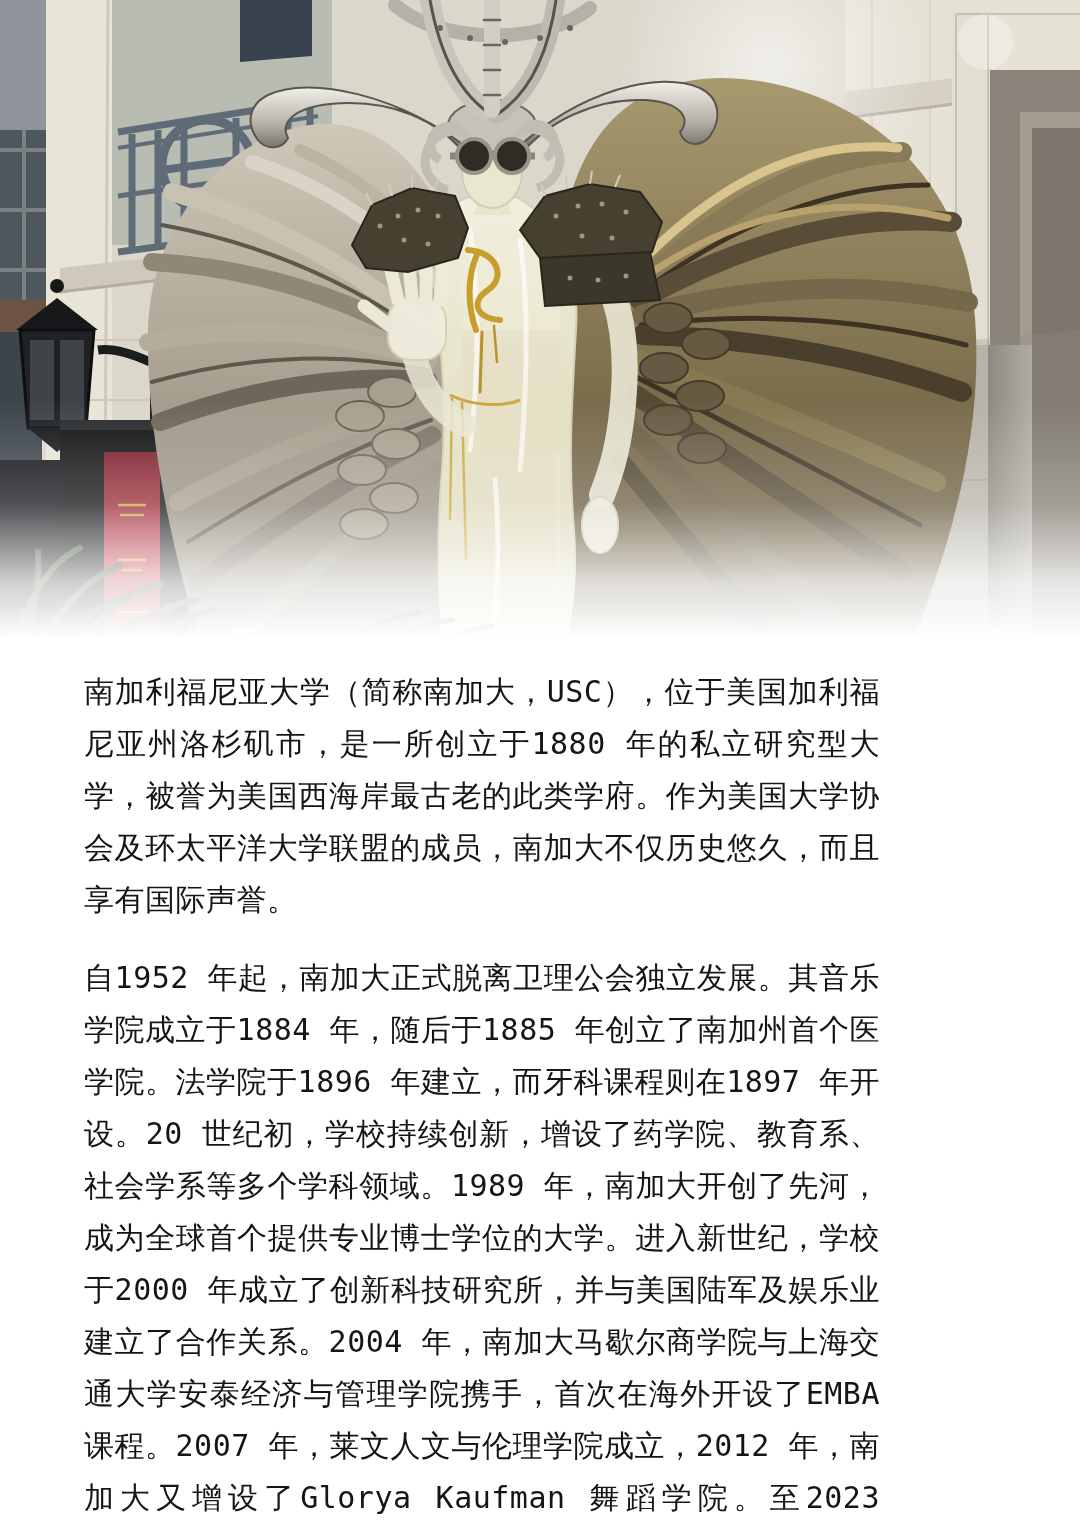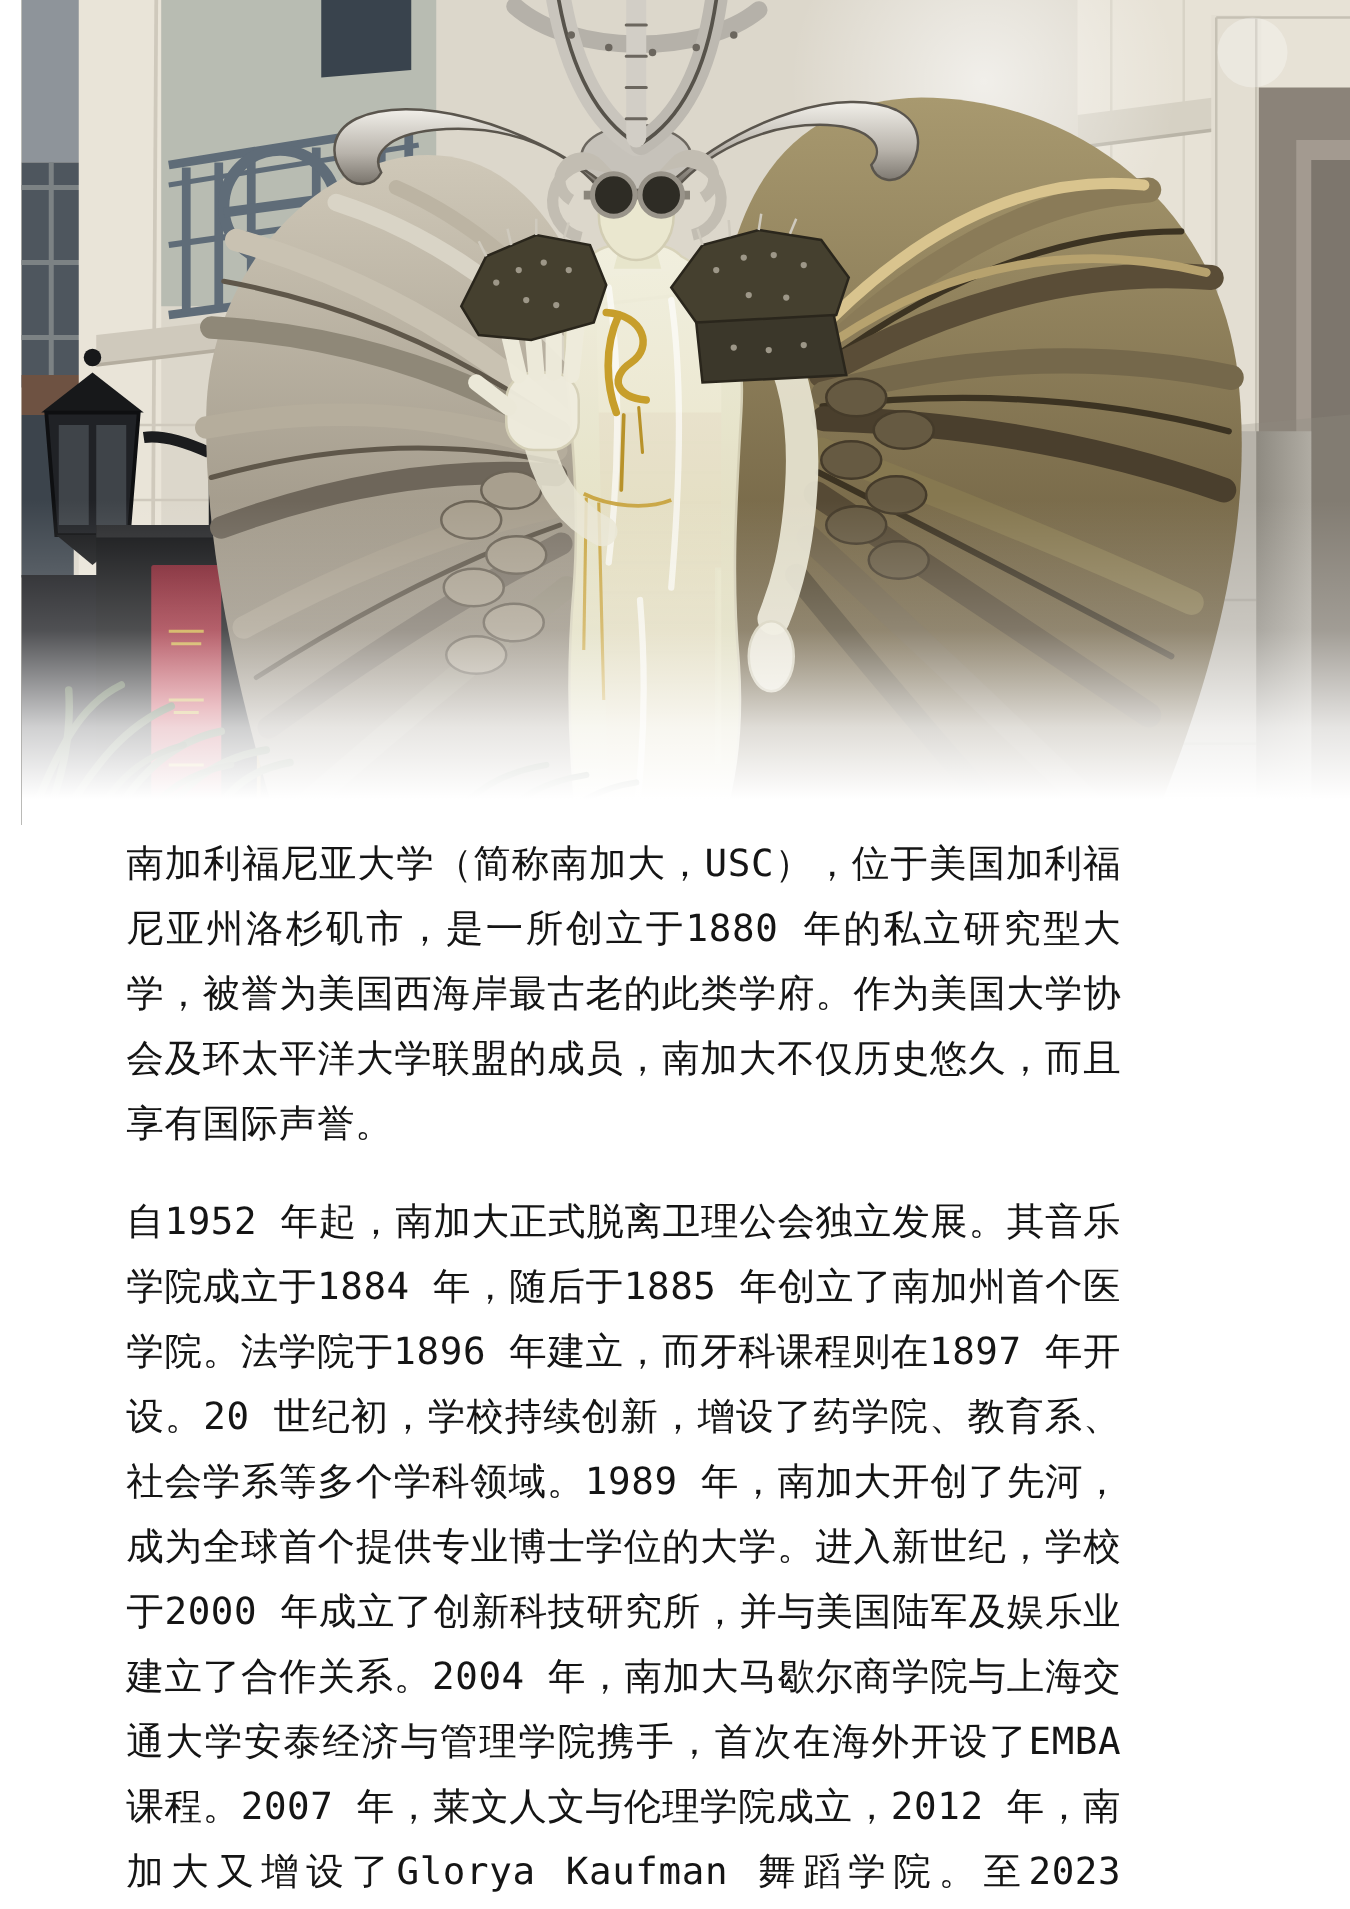--- a/index.html
+++ b/index.html
@@ -2,21 +2,21 @@
 <html style="--page-bg: #ffffff; --text-color: #151515; --footer-color: #b2b2b2;"><head>
 <meta charset="utf-8">
 <style>
   html,body{margin:0;padding:0;}
   body{
     width:1080px;height:1527px;
     background:var(--page-bg,#ffffff);
     font-family:"Liberation Sans","DejaVu Sans",sans-serif;
     overflow:hidden;
   }
-  .page{position:relative;width:964px;height:1527px;background:var(--page-bg,#ffffff);padding-left:17px;}
+  .page{position:relative;width:964px;height:1527px;background:var(--page-bg,#ffffff);}
   .hero{position:relative;width:1080px;height:660px;overflow:hidden;background:#d6d1c5;}
   .hero svg{display:block;width:1080px;height:660px;}
   .article{padding:6px 84px 0 84px;}
   .article p{
     margin:0 0 26px 0;
     font-family:"DejaVu Sans Mono","Liberation Mono",monospace;
     font-size:30px;line-height:52px;
     color:var(--text-color,#151515);
     text-align:justify;
     letter-spacing:0.5px;

